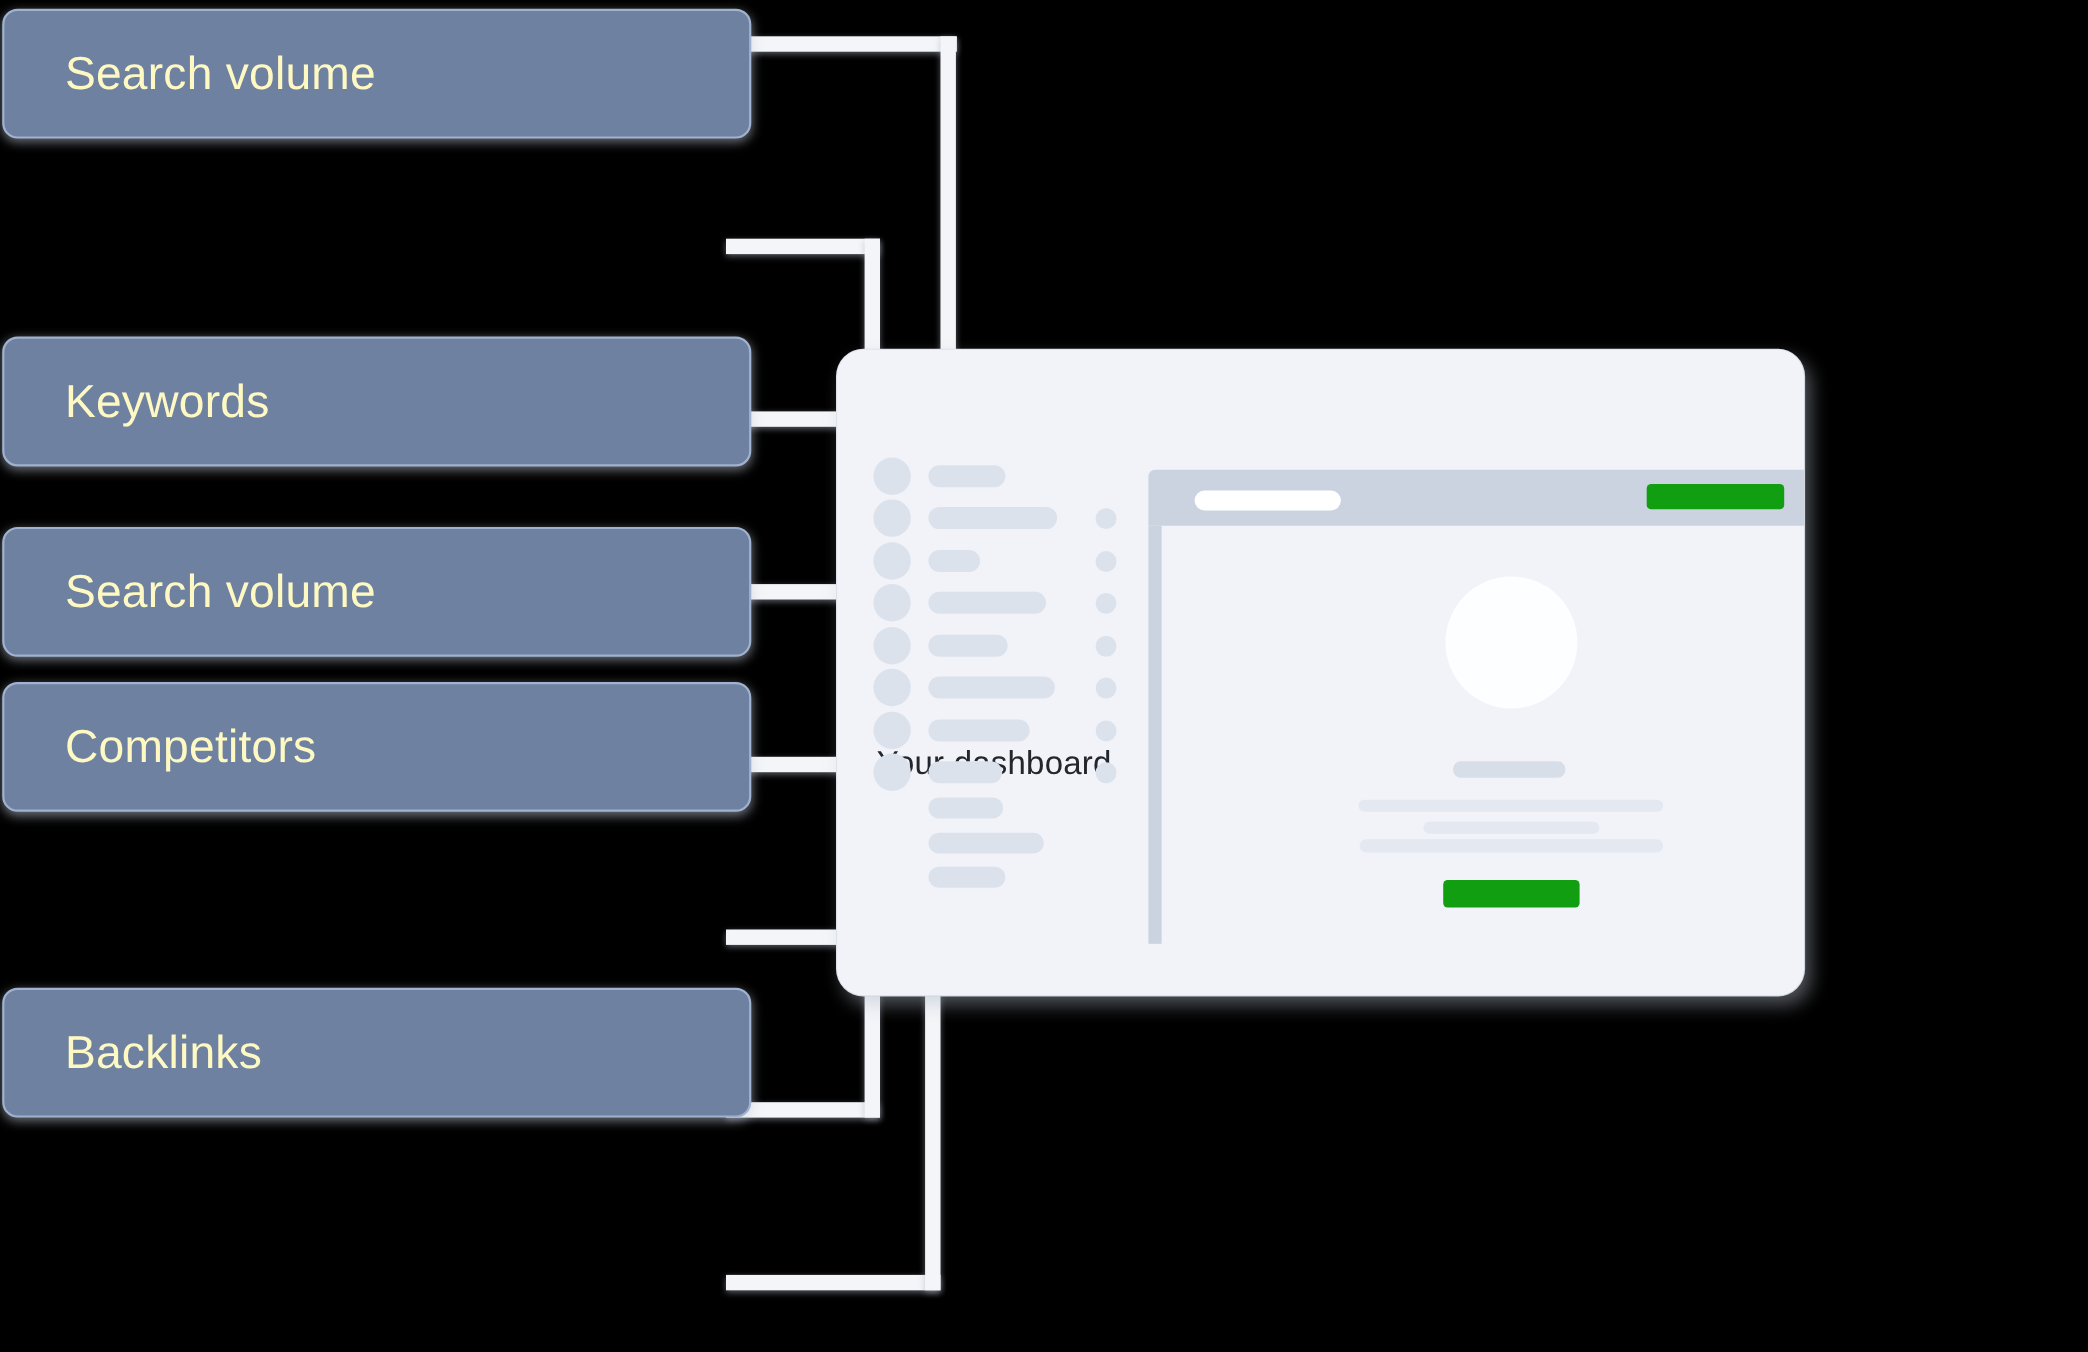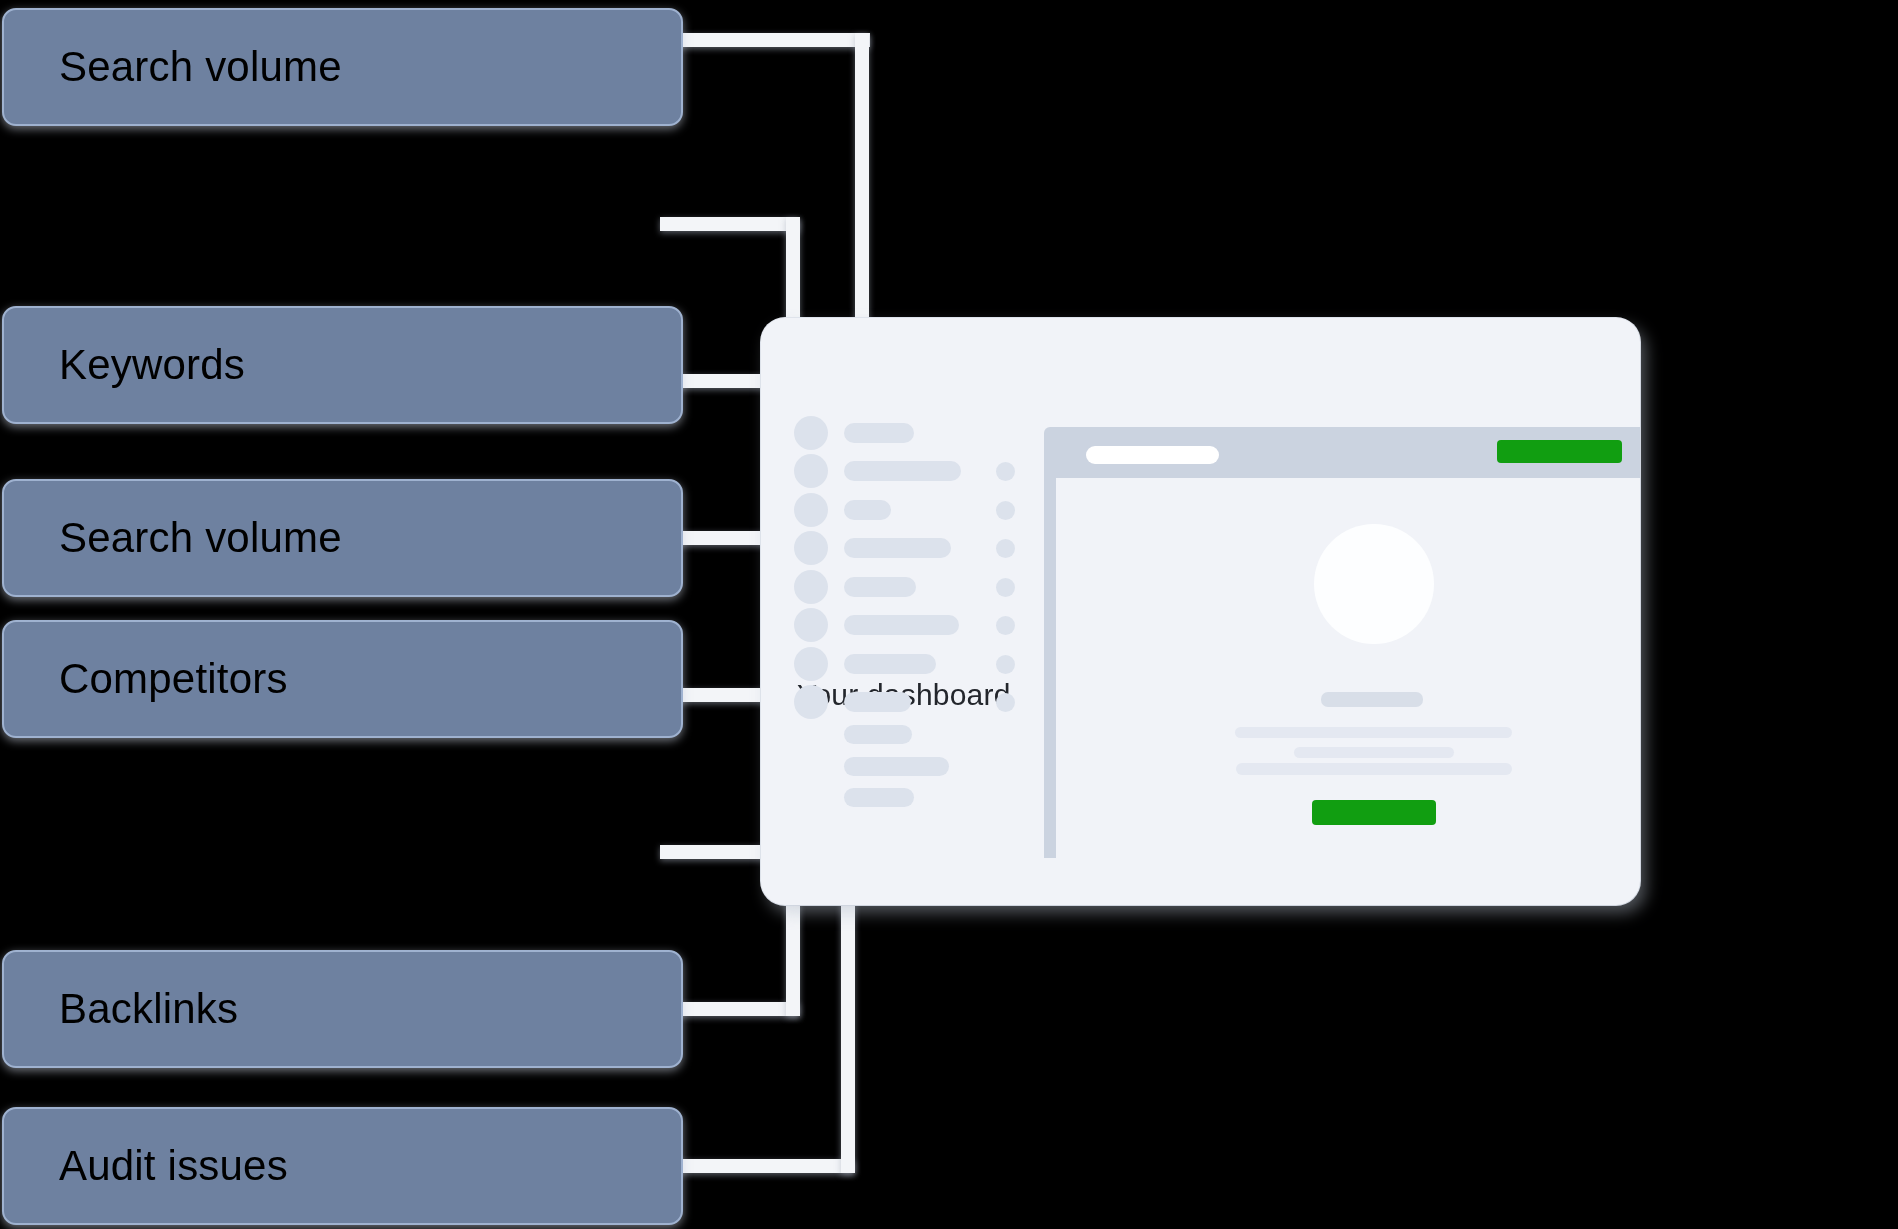--- a/index.html
+++ b/index.html
@@ -12,21 +12,21 @@
     position:absolute;background:#F3F5F8;z-index:1;
     box-shadow:0 2px 6px rgba(160,168,182,.55);
   }
   
   .node{
     position:absolute;left:2px;width:681px;height:118px;box-sizing:border-box;
     background:#6E81A0;border:2px solid #9FB2D0;border-radius:14px;
     display:flex;align-items:center;padding-left:55px;z-index:2;
     box-shadow:0 3px 10px rgba(198,206,220,.55);
   }
-  .node span{color:#000000;font-size:42px;line-height:1;letter-spacing:.2px;}
+  .node span{color:#fef9c3;font-size:42px;line-height:1;letter-spacing:.2px;}
   
   .panel{
     position:absolute;left:761px;top:318px;width:879px;height:587px;
     background:#F1F3F8;border-radius:24px;z-index:3;
     box-shadow:6px 8px 16px rgba(178,186,200,.45), 0 0 0 1px #E2E6EE;
   }
   .panel-title{
     position:absolute;left:36px;top:362px;font-size:30px;line-height:30px;
     color:#23262C;letter-spacing:.2px;top:362px;
   }
@@ -104,25 +104,22 @@
     </div>
   <div class="node" style="top:306px">
       <span>Keywords</span>
     </div>
   <div class="node" style="top:479px">
       <span>Search volume</span>
     </div>
   <div class="node" style="top:620px">
       <span>Competitors</span>
     </div>
-  <div class="node" style="top:950px">
+  <div class="node" style="top:898px">
       <span>Backlinks</span>
-    </div>
-  <div class="node" style="top:1107px">
-      <span>Audit issues</span>
     </div>
 
   <div class="panel">
     <div class="panel-title">Your dashboard</div>
 
     <div class="srow" style="top:98px">
       <div class="skel-circle"></div>
       <div class="skel-bar" style="width:70px"></div>
     </div>
     <div class="srow" style="top:136px">

